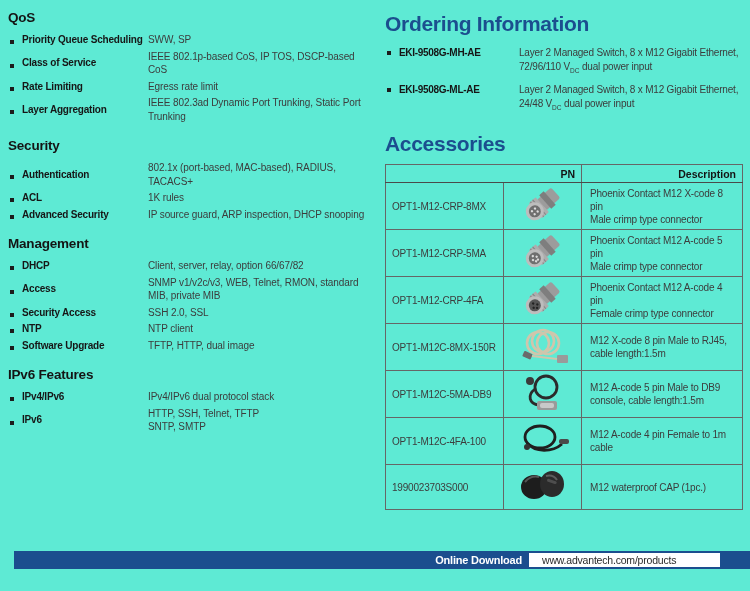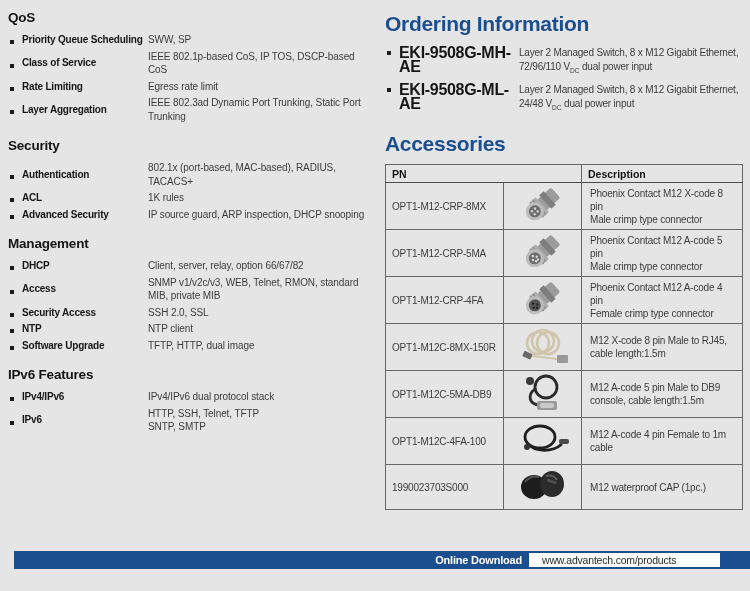--- a/index.html
+++ b/index.html
@@ -1,42 +1,42 @@
 <!DOCTYPE html>
 <html><head>
 <meta charset="utf-8">
 <style>
   html,body{margin:0;padding:0;background:#ffffff;}
   body{font-family:"Liberation Sans", sans-serif;color:#2e2e2e;}
-  .page{position:relative;width:750px;height:591px;background:#e5e5e5;overflow:hidden;}
+  .page{position:relative;width:750px;height:591px;background:#5eead4;overflow:hidden;}
   .cols{display:flex;padding:10px 0 0 8px;}
   .left-col{width:370px;flex:0 0 370px;}
   .right-col{flex:1;padding-left:7px;}
 
   
   .spec-section{margin-bottom:15px;}
   .spec-title{font-size:13.5px;font-weight:bold;color:#141414;margin:0 0 8px 0;letter-spacing:-0.2px;}
   .spec-item{display:flex;align-items:center;margin-bottom:3px;}
   .bullet{flex:0 0 4px;width:4px;height:4px;background:#1c1c1c;margin:5px 8px 0 2px;}
   .spec-label{flex:0 0 126px;font-size:10px;font-weight:bold;color:#161616;letter-spacing:-0.2px;line-height:13.5px;}
   .spec-value{width:225px;font-size:10px;color:#3c3c3c;line-height:13.5px;white-space:pre-line;letter-spacing:-0.1px;}
 
   
   .blue-heading{font-size:21px;font-weight:bold;color:#1b4e8e;margin:2px 0 10px 0;letter-spacing:-0.3px;}
   .order-item{display:flex;align-items:flex-start;margin-bottom:6px;}
-  .order-pn{flex:0 0 120px;font-size:16px;font-weight:bold;color:#161616;letter-spacing:-0.3px;line-height:13.5px;}
+  .order-pn{flex:0 0 120px;font-size:10px;font-weight:bold;color:#161616;letter-spacing:-0.3px;line-height:13.5px;}
   .order-desc{width:232px;font-size:10px;color:#3c3c3c;line-height:13.5px;white-space:pre-line;letter-spacing:-0.2px;}
   .order-desc sub{font-size:6.5px;letter-spacing:0;}
   .acc-heading{margin-top:18px;margin-bottom:8px;}
 
   
   .acc-table{border-collapse:collapse;width:357px;table-layout:fixed;}
   .acc-table th,.acc-table td{border:1px solid #666;box-sizing:border-box;}
   .acc-table{border:1.5px solid #4a4a4a;}
-  .acc-table th{height:18px;text-align:left;font-size:10.5px;font-weight:bold;color:#141414;padding:1px 6px;border-bottom:1.5px solid #4a4a4a;}
+  .acc-table th{height:18px;text-align:right;font-size:10.5px;font-weight:bold;color:#141414;padding:1px 6px;border-bottom:1.5px solid #4a4a4a;}
   .acc-table td{height:44px;vertical-align:middle;}
   .col-pn{width:118px;}
   .col-img{width:78px;}
   .col-desc{width:161px;}
   .td-pn{font-size:10px;color:#3c3c3c;padding:2px 6px;letter-spacing:-0.2px;}
   .td-img{text-align:center;padding:1px;}
   .td-desc{font-size:10px;color:#3c3c3c;padding:2px 8px;line-height:13px;white-space:pre-line;letter-spacing:-0.2px;}
 
   
   .footer-bar{position:absolute;left:14px;top:551px;width:740px;height:18px;background:#1b4e8e;display:flex;align-items:center;justify-content:flex-end;}

